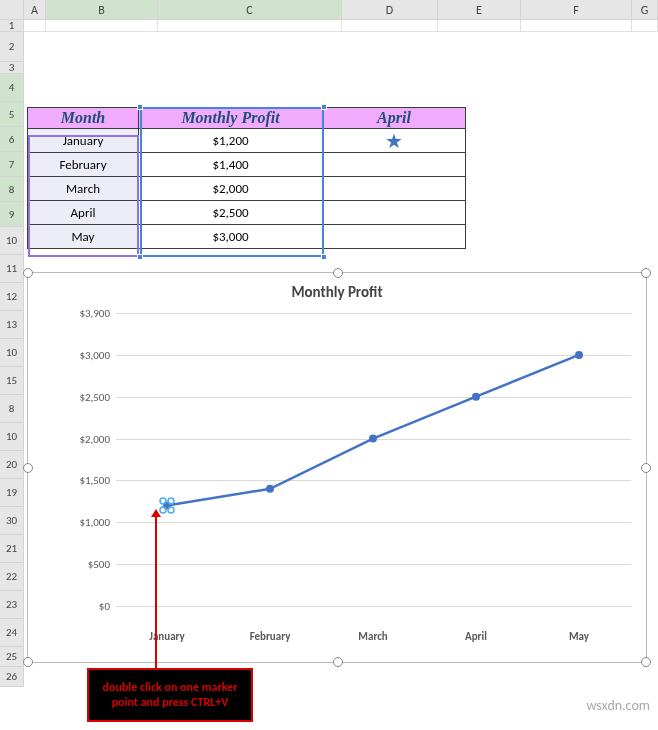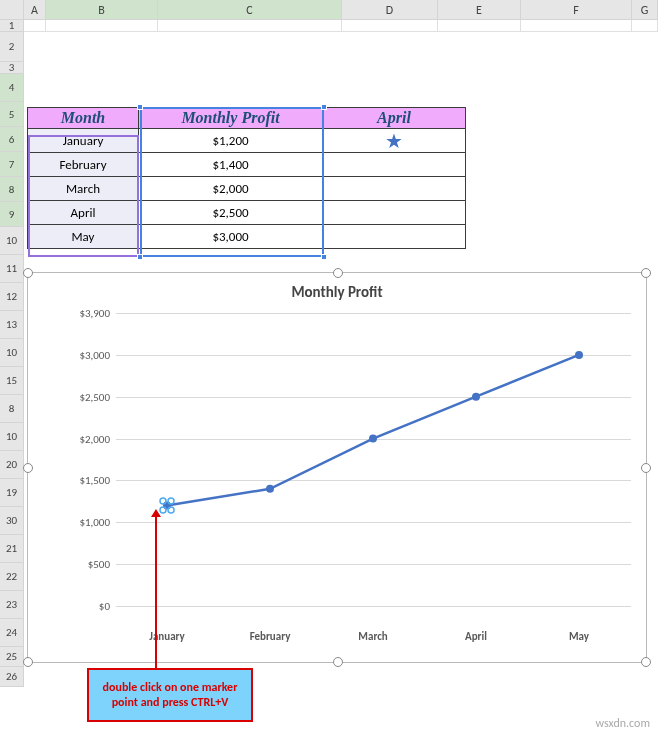--- a/index.html
+++ b/index.html
@@ -189,21 +189,21 @@
     position: absolute;
     left: 40px; top: 0;
     width: 515px; height: 293px;
   }
   
   .annot {
     position: absolute;
     left: 87px; top: 668px;
     width: 166px; height: 54px;
     border: 2px solid #d80000;
-    background: #7dd3fc;
+    background: #000000;
     color: #d80000;
     font-size: 12px;
     font-weight: bold;
     text-align: center;
     padding: 4px;
     line-height: 1.25;
     display:flex;align-items:center;justify-content:center;
   }
   .annot-arrow {
     position: absolute;
@@ -214,22 +214,22 @@
   .annot-arrow::before {
     content:'';
     position:absolute;
     top:-6px; left:-4px;
     border-left:5px solid transparent;
     border-right:5px solid transparent;
     border-bottom:8px solid #d80000;
   }
   .watermark {
     position: absolute;
-    right: 8px; bottom: 0;
-    font-size: 12px;
+    right: 8px; bottom: 16px;
+    font-size: 14px;
     color: #aaa;
   }
   .star-shape { color:#4472c4; font-size:20px; line-height:1; }
 </style>
 </head>
 <body>
 
 <div class="sheet-area">
 
   <div class="col-headers">

